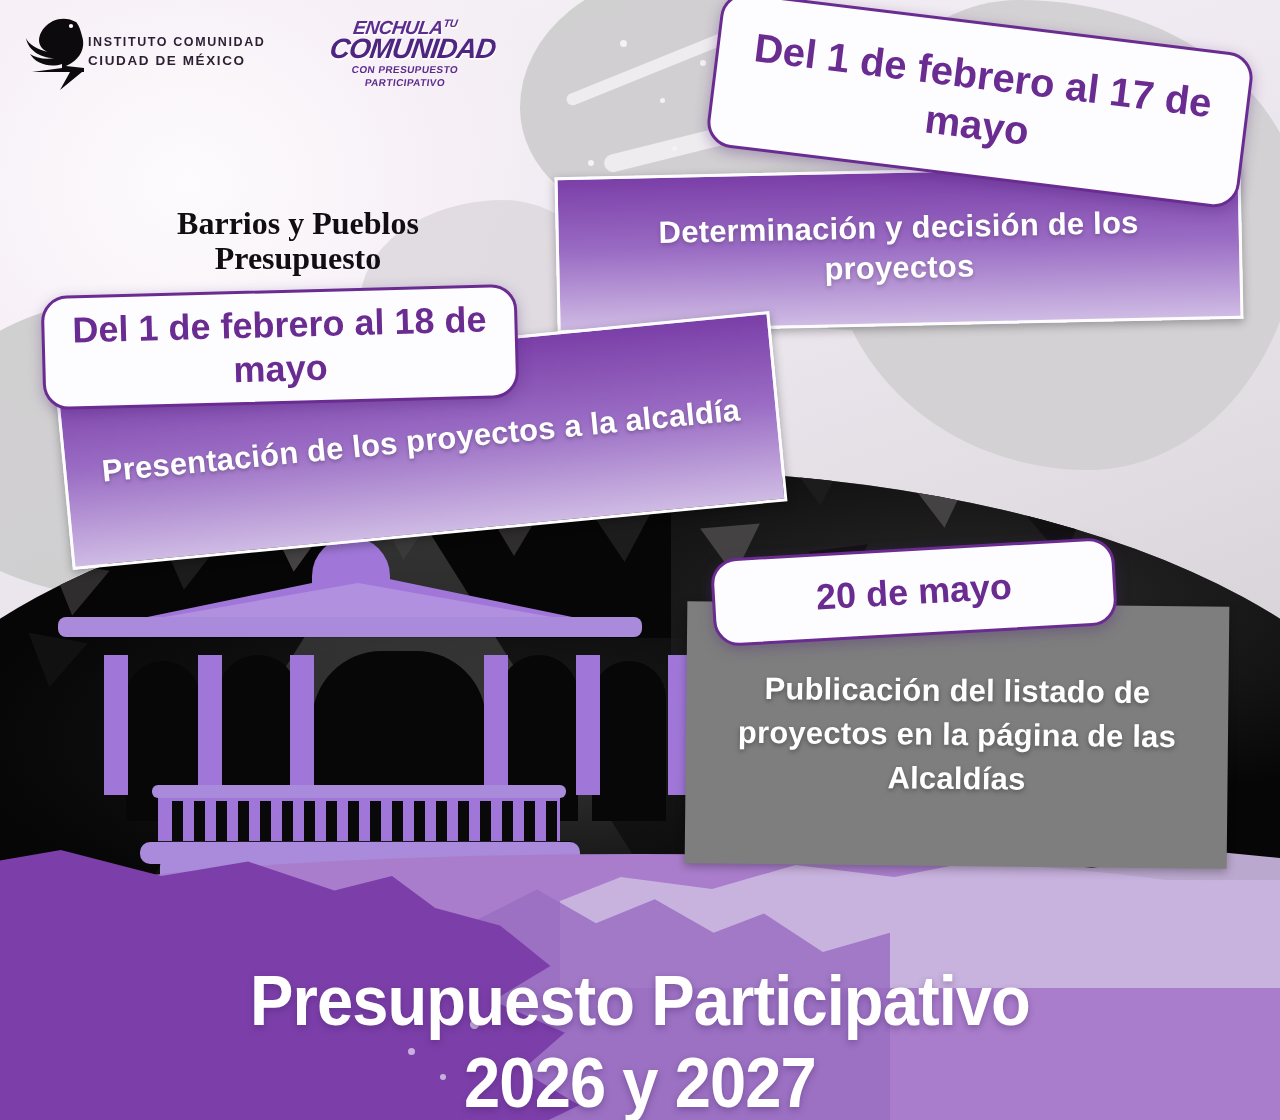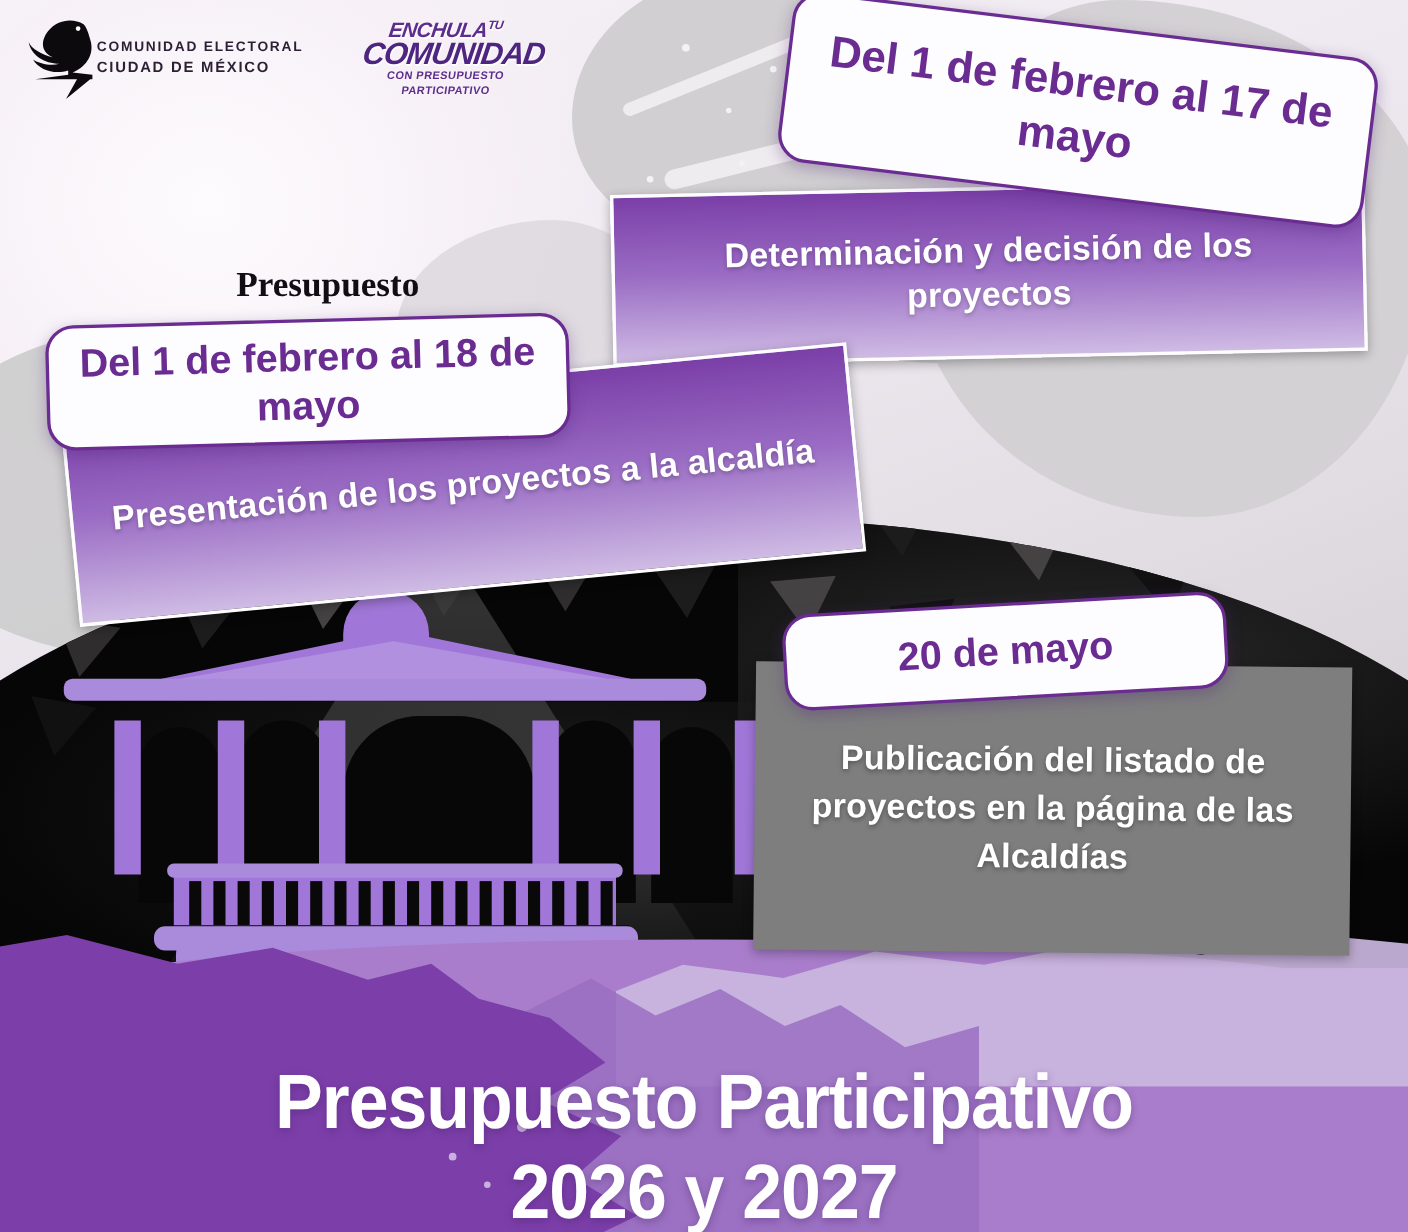--- a/index.html
+++ b/index.html
@@ -260,33 +260,34 @@
   <div class="splash-dot" style="left:440px;top:1074px;width:6px;height:6px;"></div>
   <div class="splash-dot" style="left:372px;top:1006px;width:6px;height:6px;"></div>
 
   <div class="logo-iecm">
     <svg width="62" height="80" viewBox="0 0 62 80">
       <path d="M50 8 C40 2 26 4 18 14 C10 24 12 34 22 38 C12 36 2 30 0 24 C2 36 14 44 28 44
                C20 46 10 44 4 40 C10 50 24 54 36 50 L36 54 L6 58 L56 58 L34 76 L44 58
                L58 58 L58 54 L40 52 C54 46 60 34 56 22 C54 14 52 10 50 8 Z" fill="#0d0a0e"></path>
       <circle cx="45" cy="12" r="2.1" fill="#ffffff"></circle>
     </svg>
-    <div class="iecm-txt">COMUNIDAD ELECTORAL</div>
+    <div class="iecm-txt">INSTITUTO COMUNIDAD</div>
     <div class="iecm-txt2">CIUDAD DE MÉXICO</div>
   </div>
 
   <div class="logo-enchula">
     <div class="enc-1">
       <span>ENCHULA</span><span class="enc-tu">TU</span>
     </div>
     <div class="enc-2">COMUNIDAD</div>
     <div class="enc-3">CON PRESUPUESTO</div>
     <div class="enc-3">PARTICIPATIVO</div>
   </div>
 
+  <div class="sub1">Barrios y Pueblos</div>
   <div class="sub2">Presupuesto</div>
 
   <div class="banner banner-purple b1">
     <span>Determinación y decisión de los proyectos</span>
   </div>
   <div class="pill p1">
     <span>Del 1 de febrero al 17 de mayo</span>
   </div>
 
   <div class="banner banner-purple b2">

